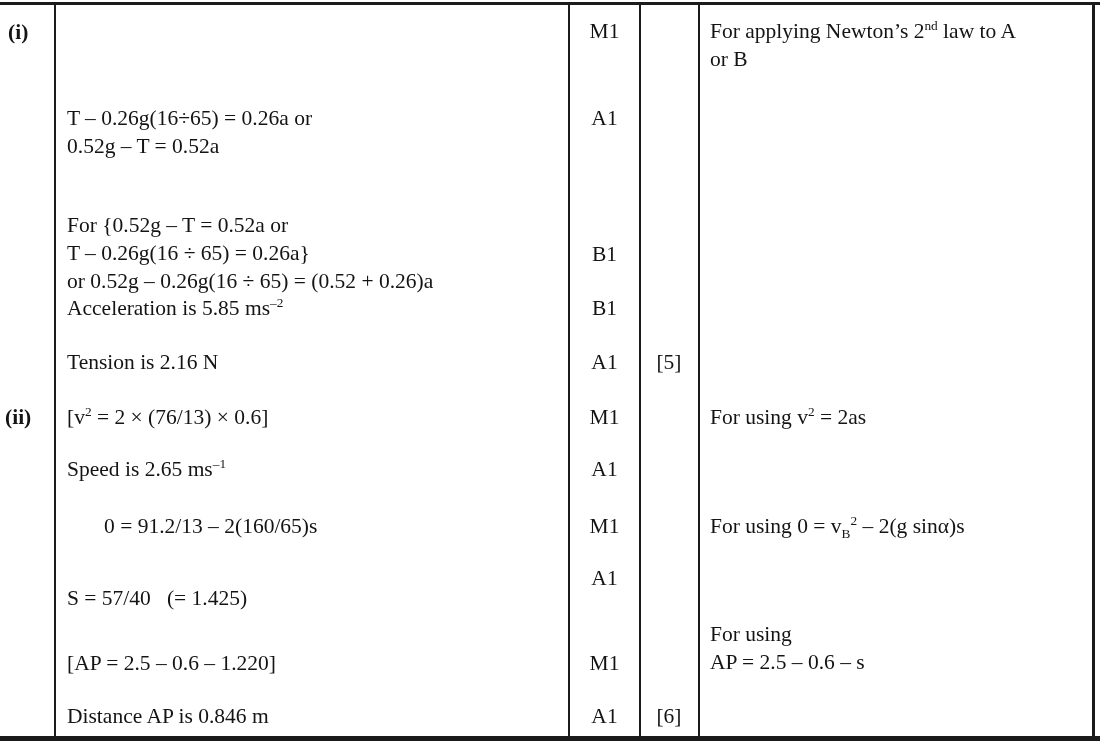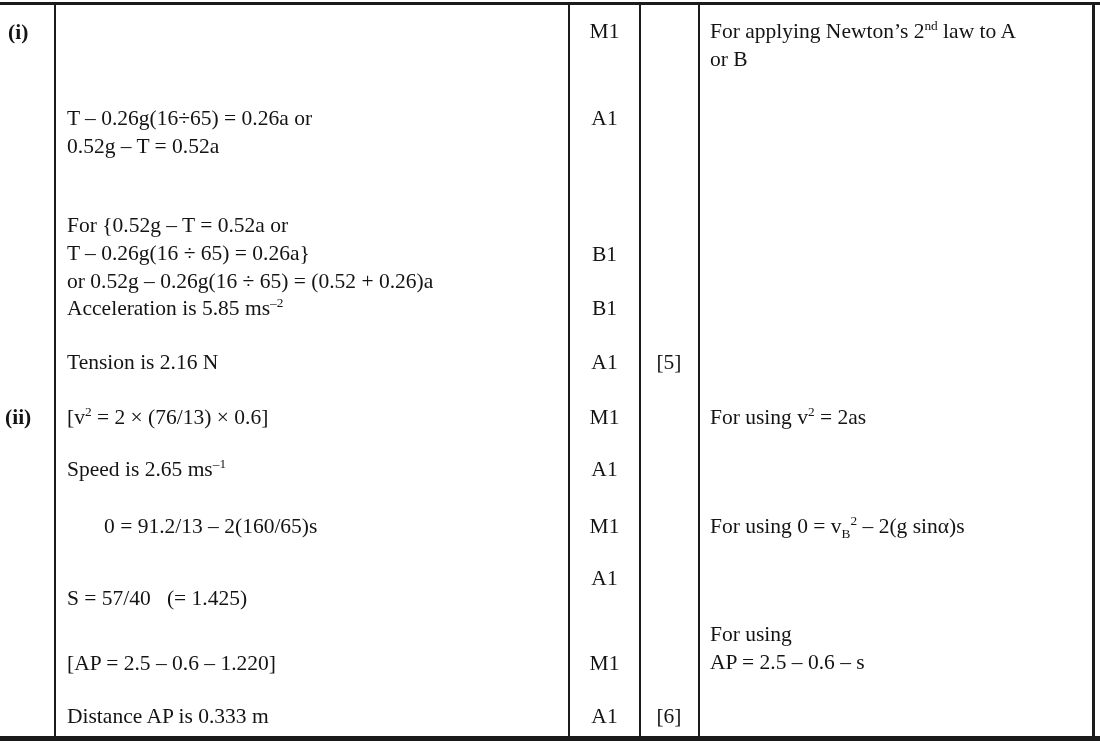--- a/index.html
+++ b/index.html
@@ -80,17 +80,17 @@
   <div class="cell mark" style="top:512px;">M1</div>
   <div class="cell comment" style="top:512px;">For using 0 = v<sub>B</sub><sup>2</sup> – 2(g sinα)s</div>
 
   <div class="cell working" style="top:564px;margin-top:20px;">S = 57/40&nbsp;&nbsp;&nbsp;(= 1.425)</div>
   <div class="cell mark" style="top:564px;">A1</div>
 
   <div class="cell comment" style="top:620px;">For using<br>AP = 2.5 – 0.6 – s</div>
   <div class="cell working" style="top:649px;">[AP = 2.5 – 0.6 – 1.220]</div>
   <div class="cell mark" style="top:649px;">M1</div>
 
-  <div class="cell working" style="top:702px;">Distance AP is 0.333 m</div>
+  <div class="cell working" style="top:702px;">Distance AP is 0.846 m</div>
   <div class="cell mark" style="top:702px;">A1</div>
   <div class="cell total" style="top:702px;">[6]</div>
 
 </div>
 
 </body></html>

